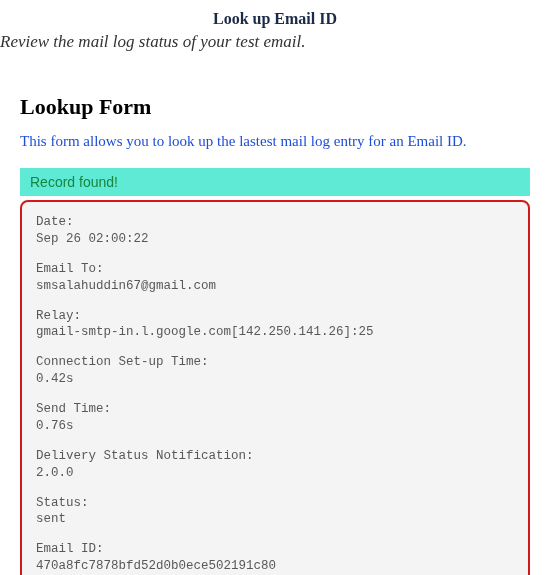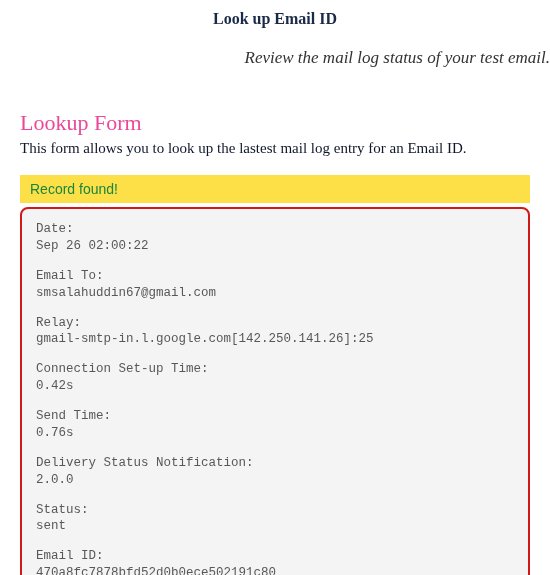--- a/index.html
+++ b/index.html
@@ -11,43 +11,43 @@
       color: #222;
     }
     .page-title {
       text-align: center;
       font-size: 16px;
       font-weight: bold;
       color: #1a2a47;
       margin-top: 10px;
     }
     .page-subtitle {
-      text-align: right;
+      text-align: left;
       font-style: italic;
       font-size: 17px;
       color: #333;
-      margin-top: 20px;
+      margin-top: 4px;
       margin-bottom: 42px;
     }
     .content {
       padding: 0 20px;
     }
     .section-title {
       font-size: 22px;
-      font-weight: normal;
-      color: #ec4899;
-      margin-bottom: 4px;
+      font-weight: bold;
+      color: #000000;
+      margin-bottom: 13px;
     }
     .section-desc {
       font-size: 15px;
-      color: #0f172a;
+      color: #1d4ed8;
       margin-bottom: 18px;
     }
     .status-bar {
-      background: #fde047;
+      background: #5eead4;
       color: #188541;
       font-family: Arial, Helvetica, sans-serif;
       font-size: 14px;
       padding: 6px 10px;
       margin-bottom: 4px;
     }
     .result-box {
       border: 2px solid #d11919;
       border-radius: 8px;
       background: #f4f4f4;

